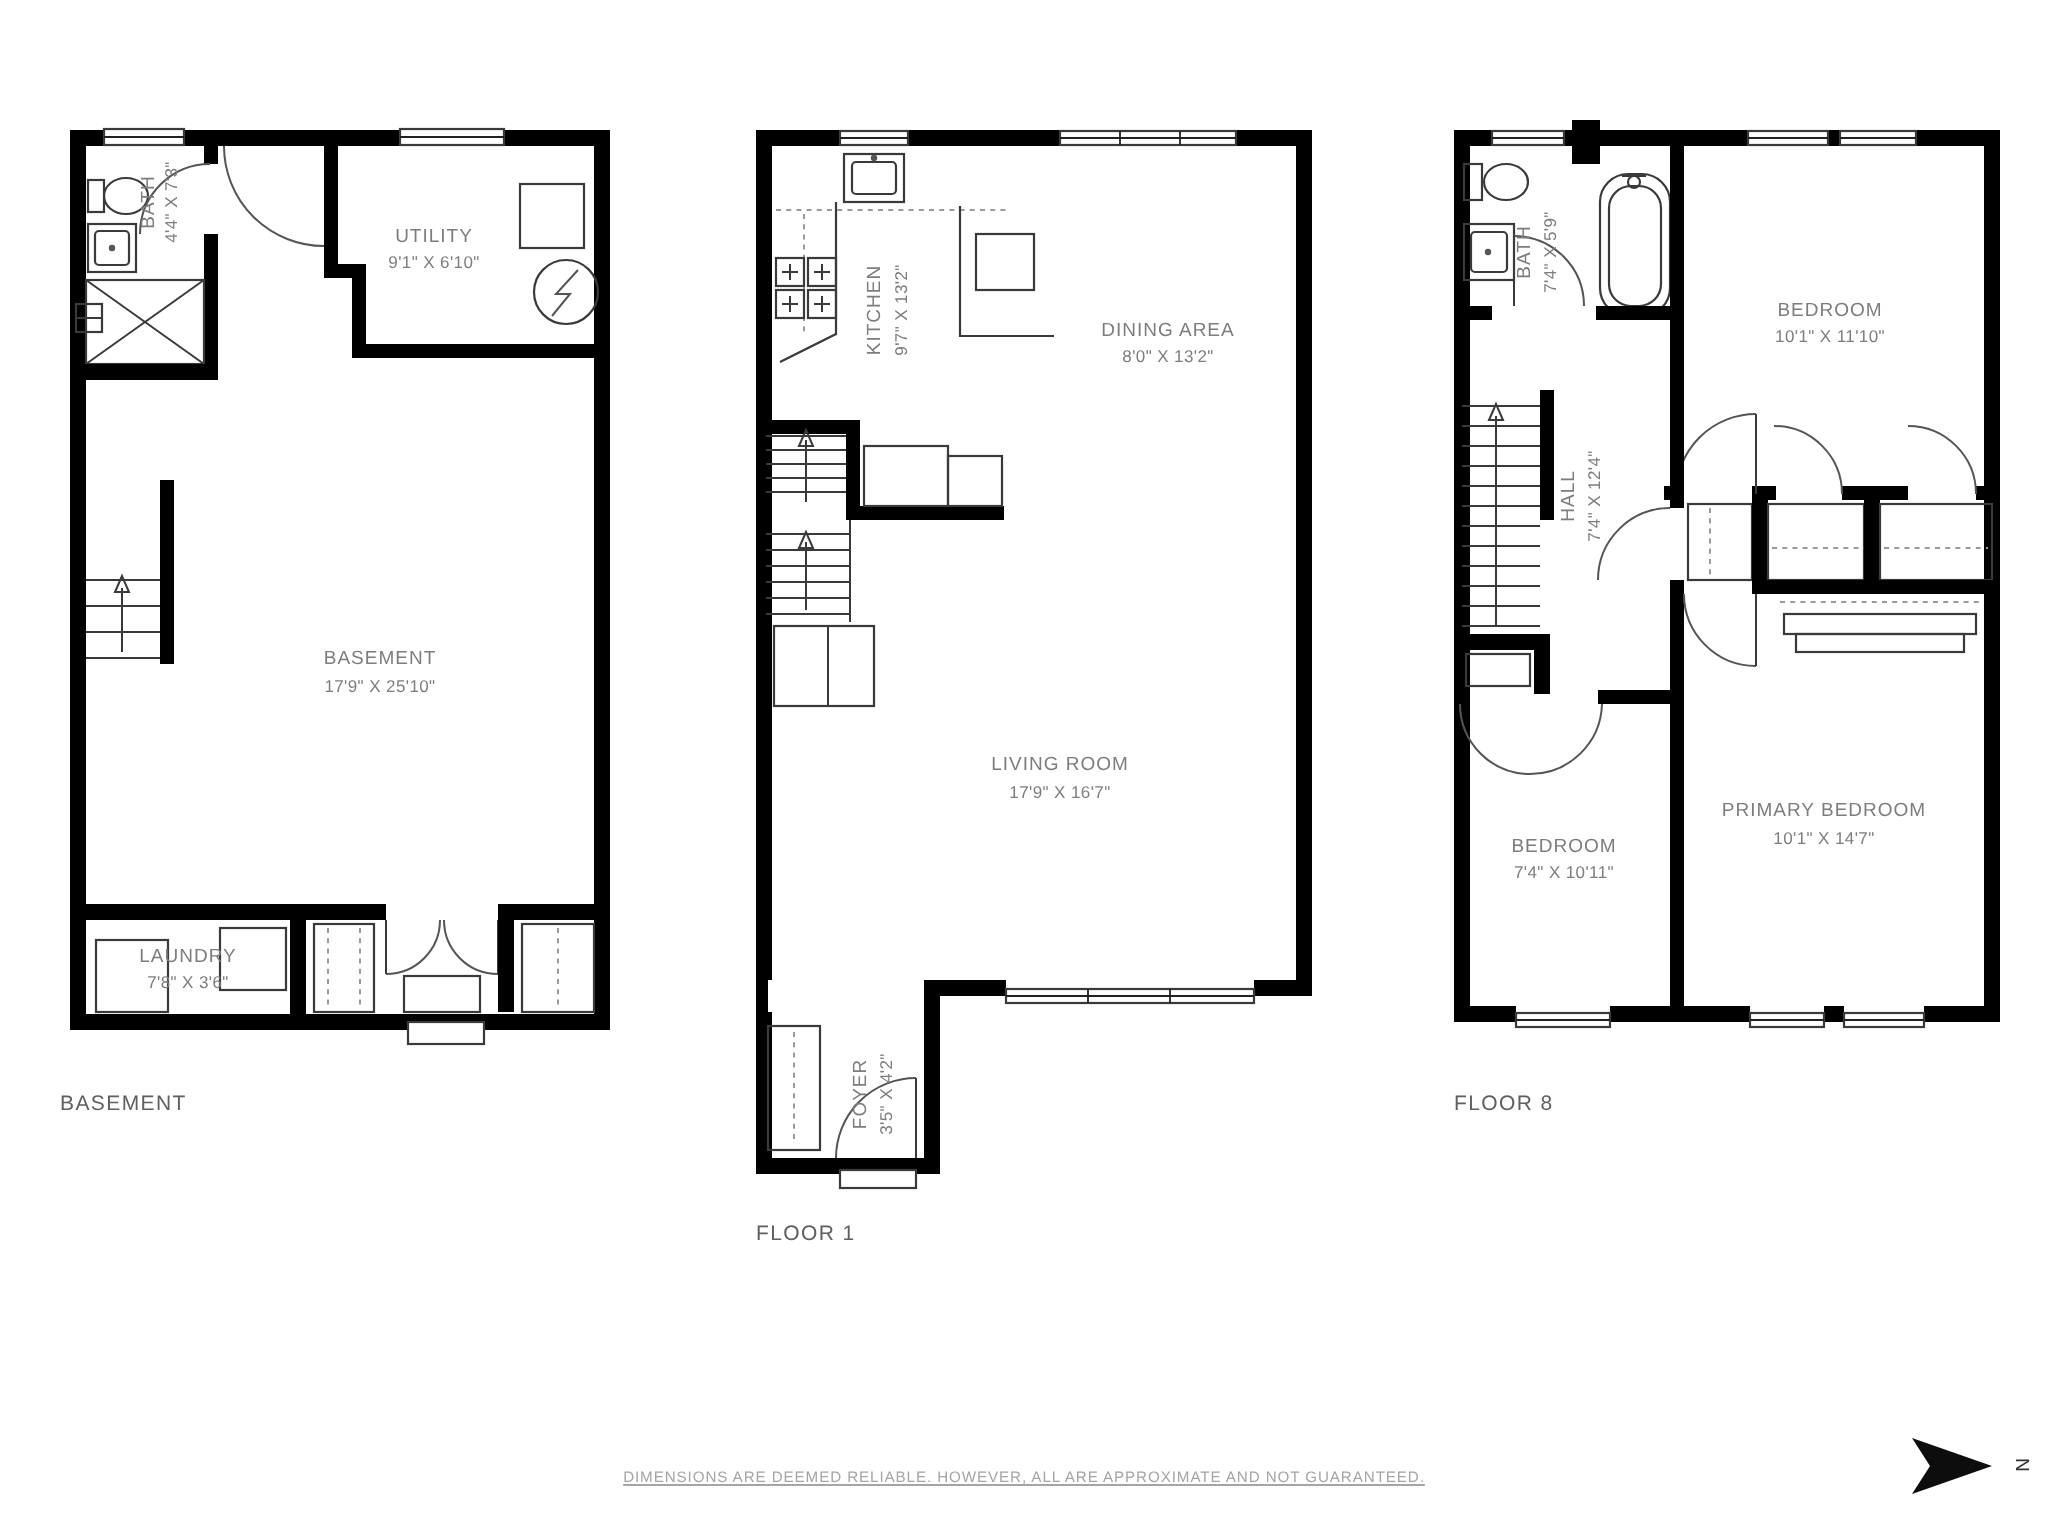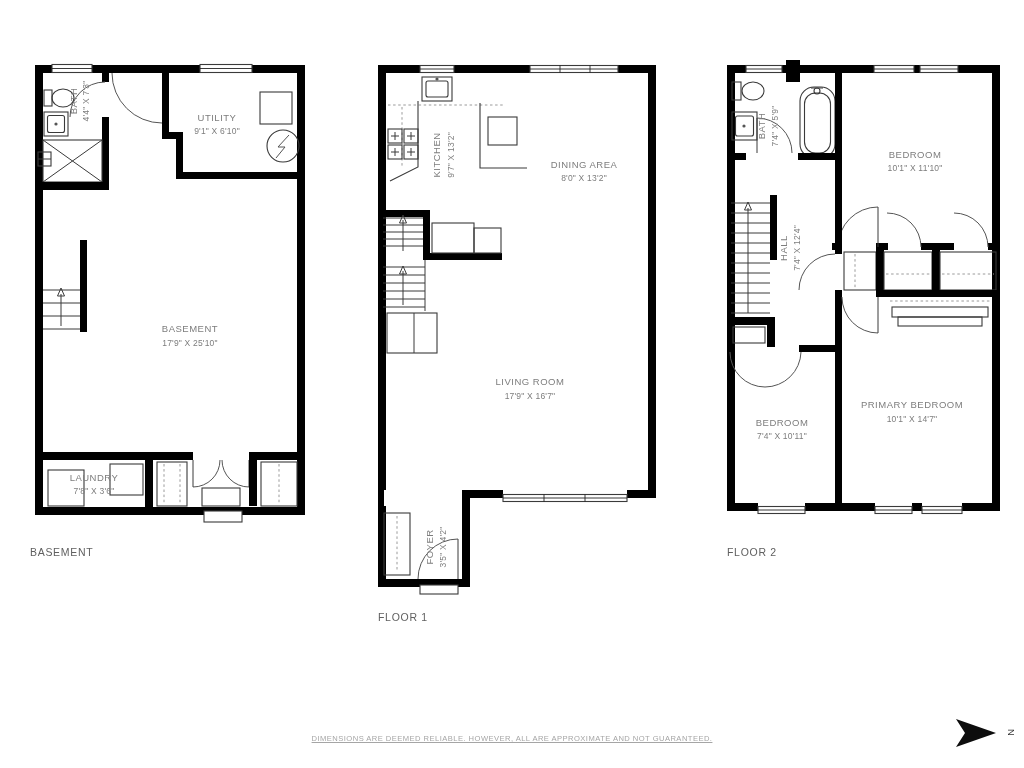--- a/index.html
+++ b/index.html
@@ -351,20 +351,20 @@
     <rect class="wf" x="155" y="448" width="37" height="15"></rect>
       <rect class="tf" x="155" y="451.5" width="37" height="7"></rect>
       <line class="wln" x1="155" y1="455" x2="192" y2="455"></line>
   </g>
   <g>
     <rect class="wf" x="202" y="448" width="40" height="15"></rect>
       <rect class="tf" x="202" y="451.5" width="40" height="7"></rect>
       <line class="wln" x1="202" y1="455" x2="242" y2="455"></line>
   </g>
 </svg>
-<div class="floor-label" style="left:727px;top:546px">FLOOR 2</div>
+<div class="floor-label" style="left:727px;top:546px">FLOOR 8</div>
 
 <div class="disclaimer">DIMENSIONS ARE DEEMED RELIABLE. HOWEVER, ALL ARE APPROXIMATE AND NOT GUARANTEED.</div>
 
 <svg style="left:948px;top:703px" width="70" height="50" viewBox="0 0 70 50">
   <polygon points="8,16 48,30 8,44 17,30" fill="#0d0d0d"></polygon>
   <text x="0" y="0" transform="translate(60,26) rotate(90)" font-size="9.5" fill="#333" font-family="Liberation Sans, sans-serif">N</text>
 </svg>
 
 </body></html>

